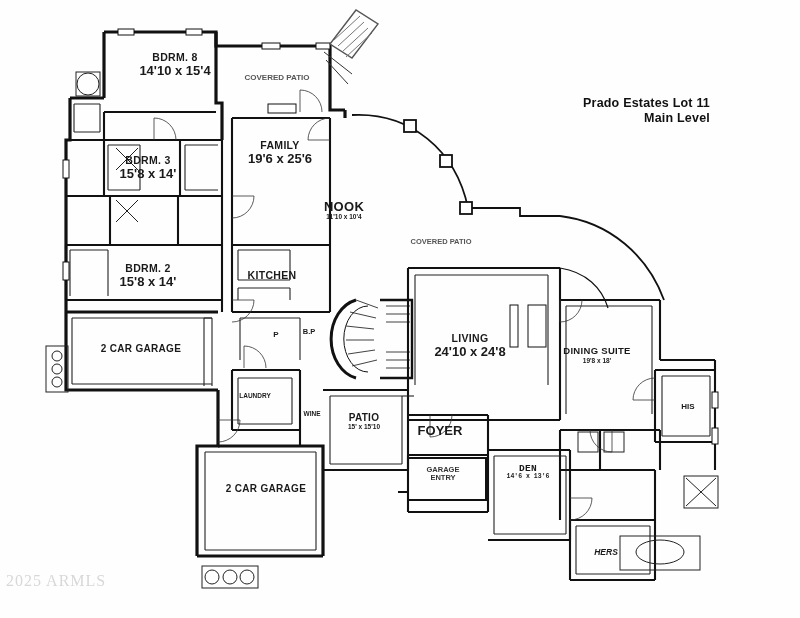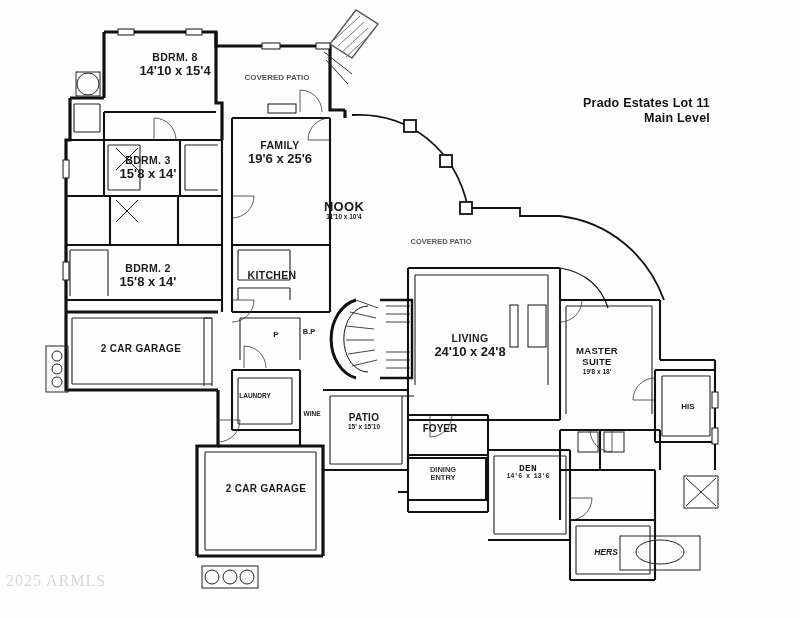--- a/index.html
+++ b/index.html
@@ -292,21 +292,21 @@
   <div class="rm" style="left:232px;top:238px;width:80px;margin-top:32px;">
     <span class="nm">KITCHEN</span>
   </div>
 
   <div class="rm" style="left:430px;top:321px;width:80px;margin-top:12px;">
     <span class="nm">LIVING</span>
     <span class="dim">24'10 x 24'8</span>
   </div>
 
   <div class="rm sm" style="left:562px;top:346px;width:70px;line-height:1.15;">
-    <span class="nm" style="font-size:9.5px;white-space:normal;">MASTER SUITE</span>
+    <span class="nm" style="font-size:9.5px;white-space:normal;">DINING SUITE</span>
     <span class="dim">19'8 x 18'</span>
   </div>
 
   <div class="rm sm" style="left:328px;top:413px;width:72px;">
     <span class="nm" style="font-size:10px;">PATIO</span>
     <span class="dim">15' x 15'10</span>
   </div>
 
   <div class="rm sm" style="left:496px;top:464px;width:64px;font-family:Liberation Mono, monospace;">
     <span class="nm" style="font-size:9.5px;">DEN</span>
@@ -319,21 +319,21 @@
 
   <div class="rm" style="left:206px;top:484px;width:120px;">
     <span class="nm" style="font-size:10px;">2 CAR GARAGE</span>
   </div>
 
   <div class="rm xs" style="left:219px;top:393px;width:72px;">
     <span class="nm">LAUNDRY</span>
   </div>
 
   <div class="rm xs" style="left:414px;top:424px;width:52px;">
-    <span class="nm" style="font-size:10px;">FOYER</span>
+    <span class="nm" style="font-size:13px;">FOYER</span>
   </div>
 
   <div class="rm xs" style="left:668px;top:403px;width:40px;">
     <span class="nm" style="font-size:8px;">HIS</span>
   </div>
 
   <div class="rm xs" style="left:583px;top:548px;width:46px;font-style:italic;">
     <span class="nm" style="font-size:8.5px;">HERS</span>
   </div>
 
@@ -351,18 +351,18 @@
 
   <div class="rm xs lt" style="left:223px;top:74px;width:108px;">
     <span class="nm" style="font-size:8px;color:#555;">COVERED PATIO</span>
   </div>
 
   <div class="rm xs lt" style="left:388px;top:238px;width:106px;">
     <span class="nm" style="font-size:7.5px;color:#555;">COVERED PATIO</span>
   </div>
 
   <div class="rm xs lt" style="left:411px;top:466px;width:64px;line-height:1.05;">
-    <span class="nm" style="font-size:7.5px;color:#333;">DINING</span>
+    <span class="nm" style="font-size:7.5px;color:#333;">GARAGE</span>
     <span class="nm" style="font-size:7.5px;color:#333;">ENTRY</span>
   </div>
 
   <div class="wm">2025 ARMLS</div>
 </div>
 
 </body></html>

